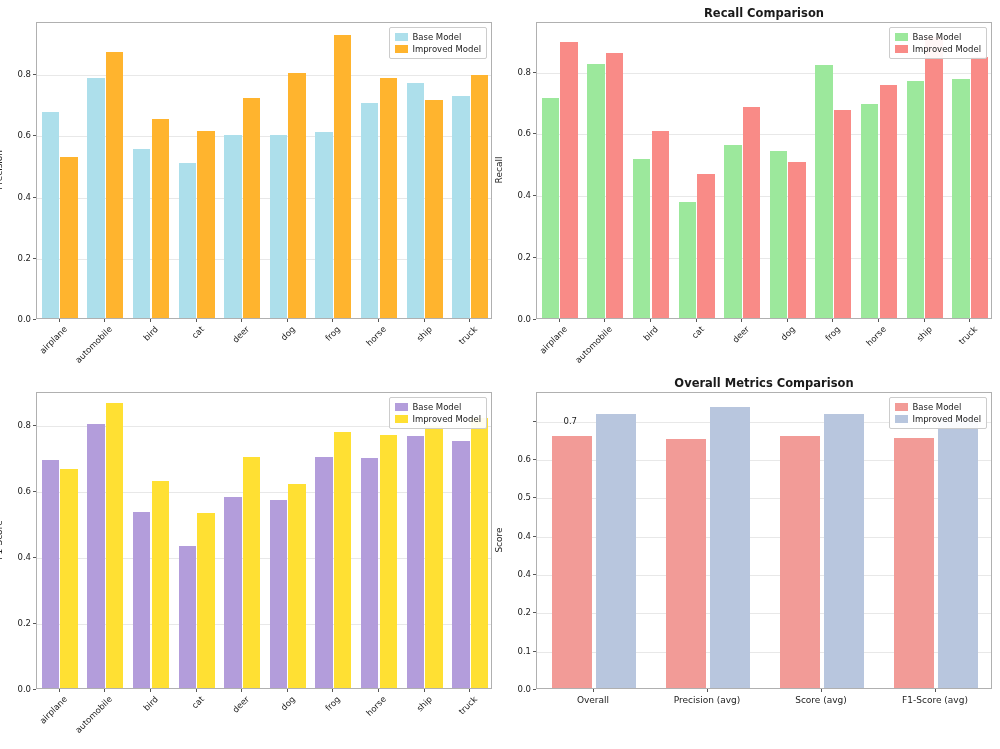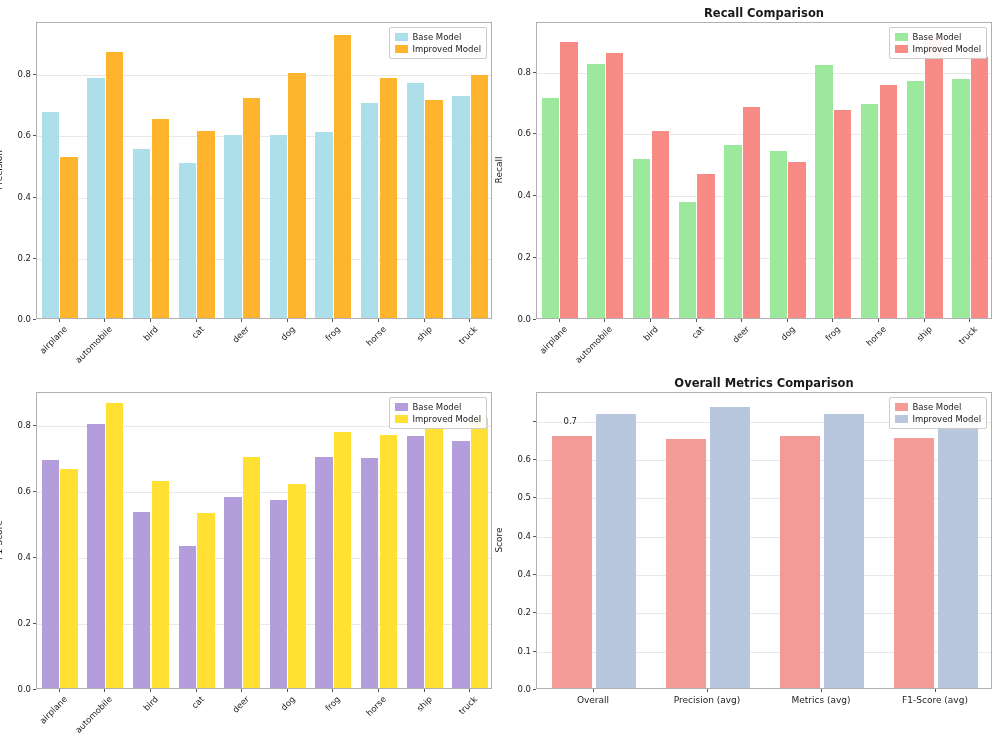--- a/index.html
+++ b/index.html
@@ -369,21 +369,21 @@
       <div class="ytick-label" style="top: 459.065px; left: 510px; width: 21px;">0.6</div>
       <div class="ytick-mark" style="top: 459.065px; left: 533px;"></div>
       <div class="ytick-label" style="top: 420.742px; left: 510px; width: 21px; margin-left: 46px;">0.7</div>
       <div class="ytick-mark" style="top: 420.742px; left: 533px;"></div>
       <div class="ylabel" style="width: 297px; left: 349.5px; top: 534.5px;">Score</div>
       <div class="xtick-mark" style="left: 593px; top: 689px;"></div>
       <div class="xtick-label-flat" style="left: 593px; top: 695px;">Overall</div>
       <div class="xtick-mark" style="left: 707px; top: 689px;"></div>
       <div class="xtick-label-flat" style="left: 707px; top: 695px;">Precision (avg)</div>
       <div class="xtick-mark" style="left: 821px; top: 689px;"></div>
-      <div class="xtick-label-flat" style="left: 821px; top: 695px;">Metrics (avg)</div>
+      <div class="xtick-label-flat" style="left: 821px; top: 695px;">Score (avg)</div>
       <div class="xtick-mark" style="left: 935px; top: 689px;"></div>
       <div class="xtick-label-flat" style="left: 935px; top: 695px;">F1-Score (avg)</div>
       <div class="legend" style="right: 13px; top: 397px;">
         <div class="legend-row">
           <span class="legend-swatch" style="background: rgb(242, 155, 151);"></span>
           <span class="legend-text">Base Model</span>
         </div>
         <div class="legend-row">
           <span class="legend-swatch" style="background: rgb(184, 198, 222);"></span>
           <span class="legend-text">Improved Model</span>

